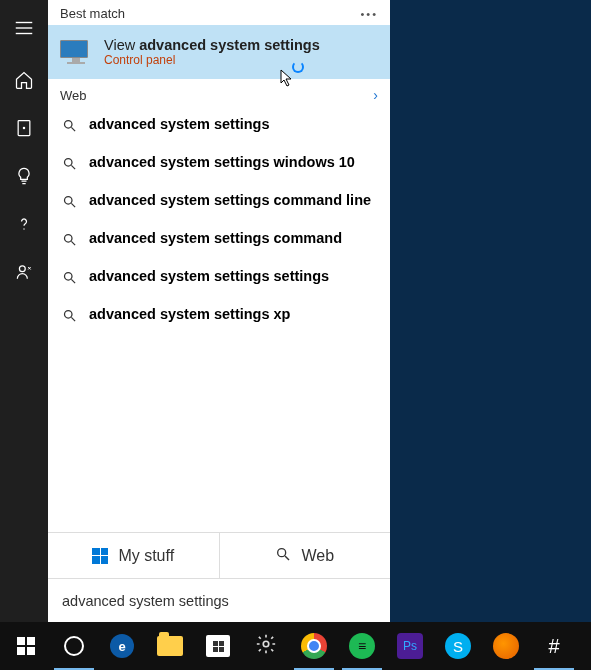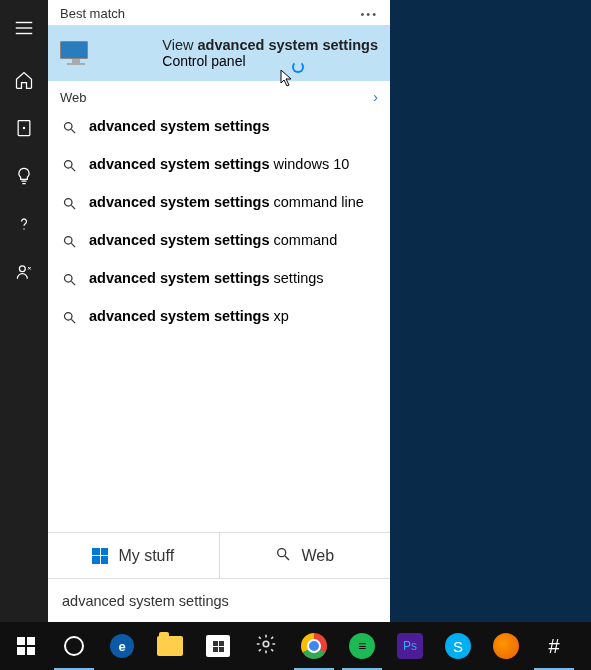--- a/index.html
+++ b/index.html
@@ -25,38 +25,37 @@
     .header {
       display: flex; align-items: center; justify-content: space-between;
       padding: 6px 12px 4px 12px; font-size: 13px; color: #333;
     }
     .header-dots { letter-spacing: 2px; color: #555; cursor: pointer; font-size: 11px; }
     
     .best-match {
       background: #bfe1f5; padding: 12px 12px 12px 12px;
       display: flex; align-items: center; gap: 12px; cursor: pointer;
       position: relative;
-      justify-content: space-between;
     }
     .monitor-icon {
       width: 32px; height: 24px; position: relative;
     }
     .monitor-icon .screen {
       width: 28px; height: 18px; background: #2b7cbd; border: 1px solid #888;
       border-radius: 1px;
     }
     .monitor-icon .stand {
       width: 8px; height: 4px; background: #aaa; margin: 0 auto;
     }
     .monitor-icon .base {
       width: 18px; height: 2px; background: #aaa; margin: 0 auto;
     }
     .best-match-text .title { font-size: 14.5px; color: #222; }
     .best-match-text .title strong { font-weight: 600; }
-    .best-match-text .sub { font-size: 14px; color: #000000; }
+    .best-match-text .sub { font-size: 12px; color: #c2410c; }
     .cursor-spinner {
       position: absolute; left: 234px; top: 38px; pointer-events: none;
     }
     .spinner-ring {
       width: 12px; height: 12px; border: 2px solid #0a84ff; border-top-color: transparent;
       border-radius: 50%; position: absolute; left: 10px; top: -2px;
     }
     
     .web-header {
       display: flex; align-items: center; justify-content: space-between;
@@ -65,21 +64,21 @@
     .chevron { color: #2176d2; font-size: 14px; cursor: pointer; }
     
     .suggestions { flex: 1; overflow: hidden; }
     .suggestion {
       display: flex; align-items: flex-start; gap: 12px;
       padding: 9px 14px; cursor: pointer; font-size: 14.5px;
     }
     .suggestion .sicon { flex-shrink: 0; margin-top: 2px; }
     .suggestion .sicon svg { width: 15px; height: 15px; stroke: #333; fill: none; stroke-width: 2; }
     .suggestion .text strong { font-weight: 600; }
-    .suggestion .text .rest { font-weight: 400; }
+    .suggestion .text .rest { font-weight: 700; }
     
     .scope-row {
       display: flex; border-top: 1px solid #ddd; height: 46px;
     }
     .scope-btn {
       flex: 1; display: flex; align-items: center; justify-content: center;
       gap: 10px; font-size: 16px; color: #333; cursor: pointer;
     }
     .scope-btn + .scope-btn { border-left: 1px solid #ddd; }
     .winlogo { width: 16px; height: 16px; display: grid; grid-template: 1fr 1fr / 1fr 1fr; gap: 1px; }

